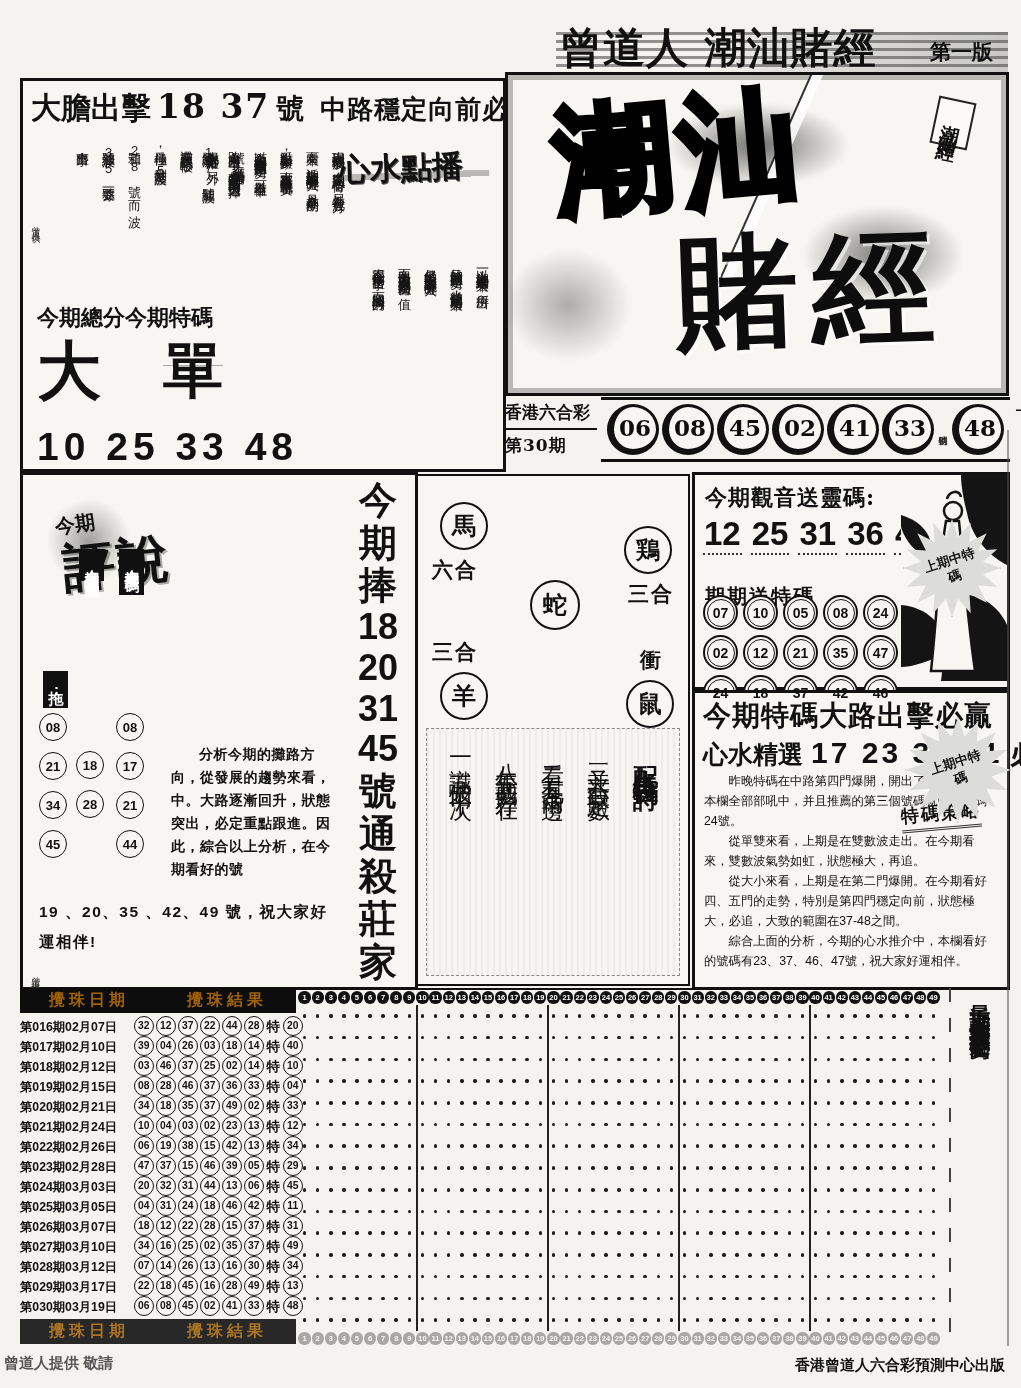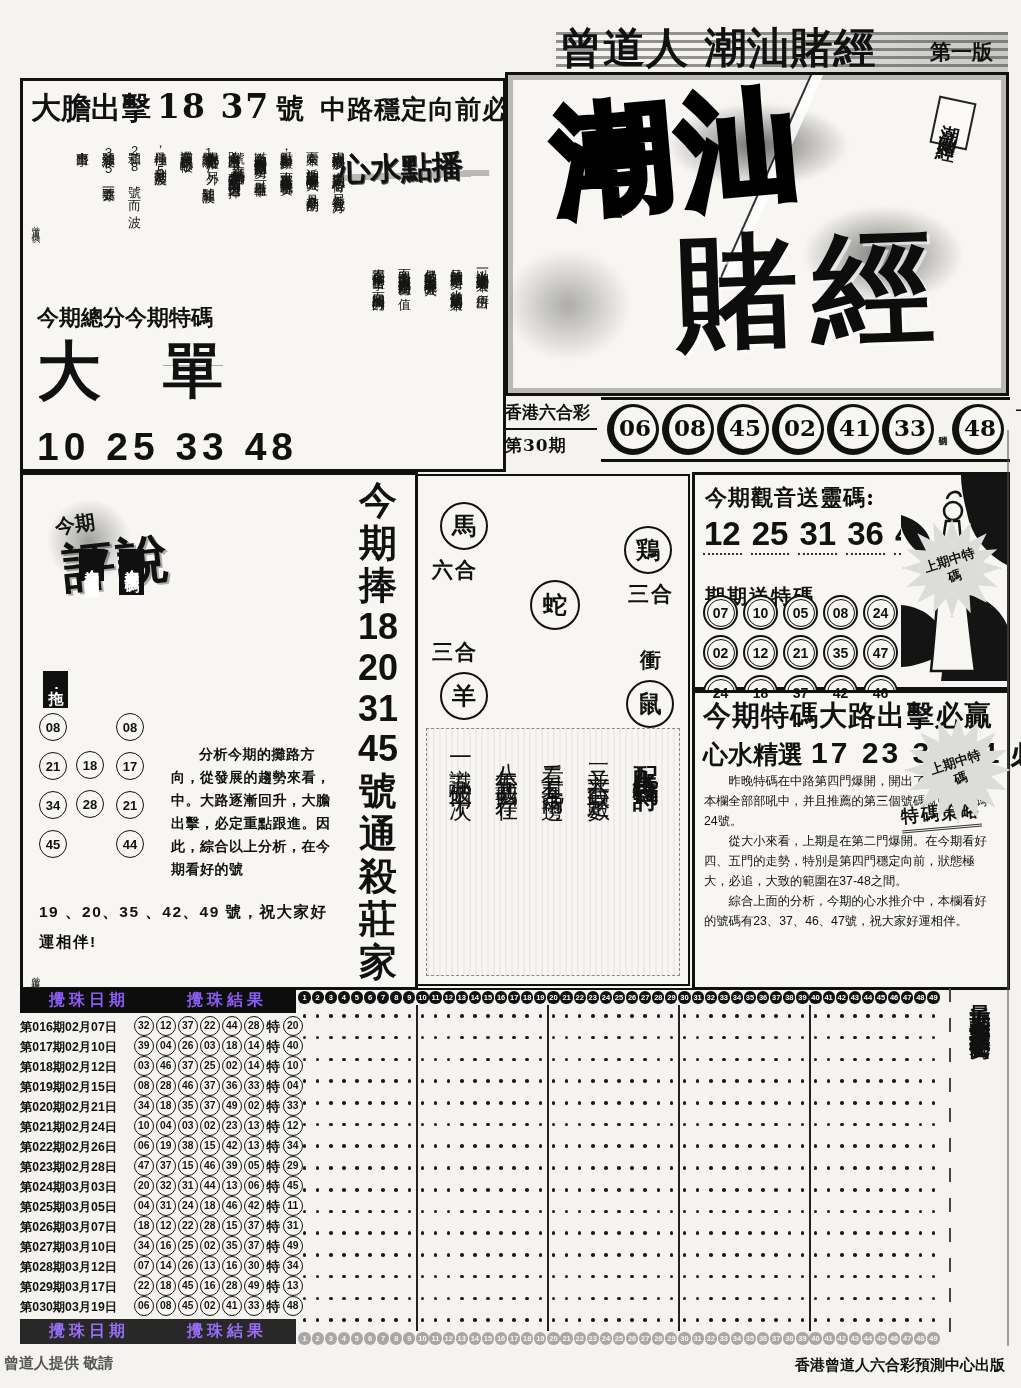--- a/index.html
+++ b/index.html
@@ -162,21 +162,21 @@
   .sp-badge{right:-4px;top:24px;width:104px;height:104px;font-size:13px;}
   .sp-strategy{position:absolute;right:26px;top:108px;font-size:18px;font-weight:900;
     font-family:"DejaVu Serif",serif;transform:rotate(-5deg);letter-spacing:2px;z-index:2;
     border-bottom:3px double #333;padding-bottom:2px;}
   .sp-paras{position:absolute;left:9px;top:78px;right:9px;font-size:12.3px;line-height:20px;
     font-weight:500;}
   .sp-p{margin:0;text-indent:2em;}
 
   
   .table-box{position:absolute;left:20px;top:988px;width:276px;height:356px;display:flex;flex-direction:column;}
-  .tbar{background:#0d0d0d;color:#8b5cf6;height:25px;display:flex;align-items:center;
+  .tbar{background:#0d0d0d;color:#a16207;height:25px;display:flex;align-items:center;
     justify-content:space-around;font-size:16px;font-weight:900;letter-spacing:4px;
     font-family:"DejaVu Serif",serif;flex:none;}
   .tbar.tfoot{opacity:.88;}
   .table-rows{flex:1;display:flex;flex-direction:column;justify-content:space-between;padding:3px 0;}
   .trow{display:flex;align-items:flex-end;gap:1.5px;height:20px;}
   .tissue{width:112px;font-size:12.3px;font-weight:bold;white-space:nowrap;flex:none;letter-spacing:0;}
   .tcirc{width:18.5px;height:18.5px;border:1.4px solid #111;border-radius:50%;display:flex;flex:none;
     align-items:center;justify-content:center;font-size:10.3px;font-weight:bold;background:#f7f6f2;}
   .tspec{font-size:13.5px;font-weight:900;flex:none;padding:0 1px;font-family:"DejaVu Serif",serif;}
 
@@ -284,21 +284,21 @@
     <div class="ds-next">31期</div>
   </div>
 </div>
 
 <div class="box comm-box">
   <div class="comm-title">
     <div class="ct-smudge"></div>
     <div class="ct-small">今期</div>
     <div class="ct-big">評說</div>
   </div>
-  <div class="comm-analysis">分析今期的攤路方向，從發展的趨勢來看，中。大路逐漸回升，大膽出擊，必定重點跟進。因此，綜合以上分析，在今期看好的號</div>
+  <div class="comm-analysis">分析今期的攤路方向，從發展的趨勢來看，中。大路逐漸回升，狀態突出，必定重點跟進。因此，綜合以上分析，在今期看好的號</div>
   <div class="comm-numbers">
     <br>
     <span>19 、20、35 、42、49 號，祝大家好運相伴!</span>
   </div>
   <div class="comm-strip" id="comm-strip">
       <div class="cs-ch">今</div>
       <div class="cs-ch">期</div>
       <div class="cs-ch">捧</div>
       <div class="cs-num">18</div>
       <div class="cs-num">20</div>
@@ -434,20 +434,21 @@
     <span class="sp-prefix">心水精選</span>
     <span class="sp-nums">17 23 38 41</span>
     <span class="sp-suffix">必中</span>
   </div>
   <div class="starburst sp-badge">
     <div class="sb-text">上期中特碼</div>
   </div>
   <div class="sp-strategy">特碼策略</div>
   <div class="sp-paras" id="sp-paras">
       <p class="sp-p">昨晚特碼在中路第四門爆開，開出了綠波27號，本欄全部部吼中，并且推薦的第三個號碼就中得特碼24號。</p>
+      <p class="sp-p">從單雙來看，上期是在雙數波走出。在今期看來，雙數波氣勢如虹，狀態極大，再追。</p>
       <p class="sp-p">從大小來看，上期是在第二門爆開。在今期看好四、五門的走勢，特別是第四門穩定向前，狀態極大，必追，大致的範圍在37-48之間。</p>
       <p class="sp-p">綜合上面的分析，今期的心水推介中，本欄看好的號碼有23、37、46、47號，祝大家好運相伴。</p>
     </div>
 </div>
 
 <div class="table-box">
   <div class="tbar">
     <span>攪珠日期</span>
     <span>攪珠結果</span>
   </div>

